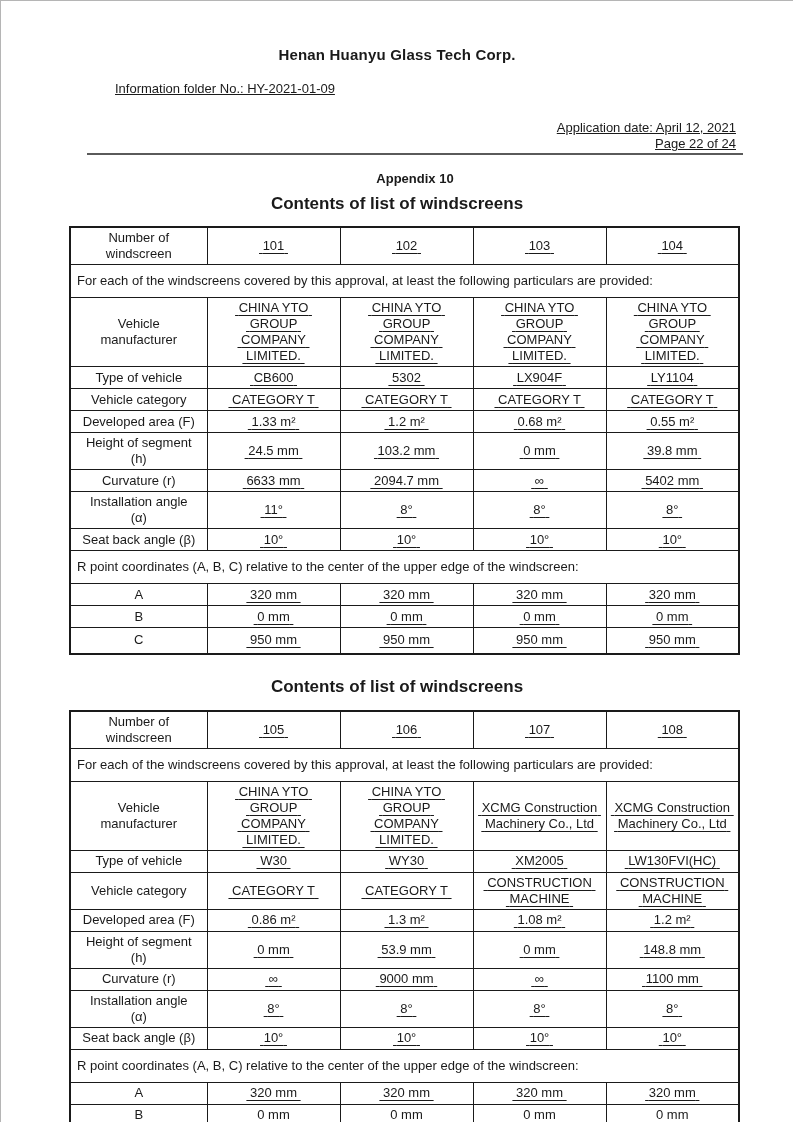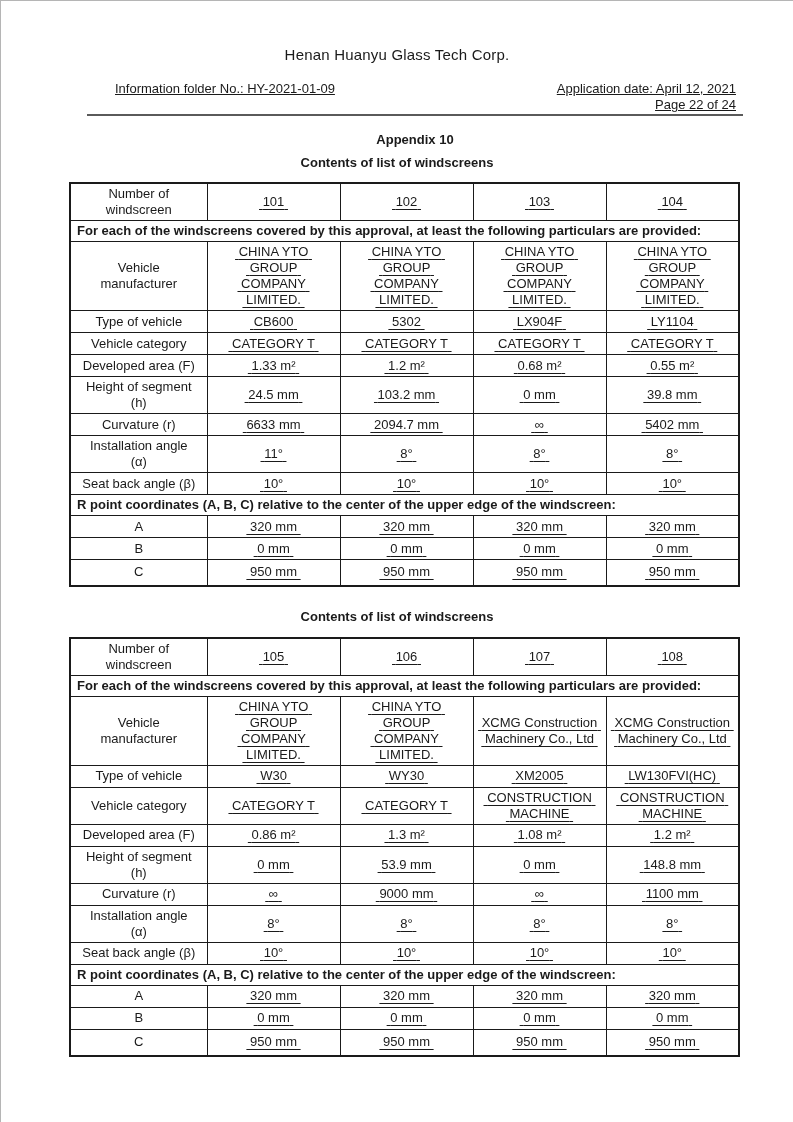--- a/index.html
+++ b/index.html
@@ -14,42 +14,42 @@
   }
   .page {
     position: absolute; inset: 0;
     border-top: 1px solid #b5b5b5;
     border-left: 1px solid #b5b5b5;
   }
   .company {
     margin-top: 45px;
     text-align: center;
     font-size: 15px;
-    font-weight: normal;
+    font-weight: bold;
     letter-spacing: .2px;
   }
   .meta {
     display: flex; justify-content: space-between; align-items: flex-start;
     margin: 18px 57px 0 114px;
     font-size: 13px; line-height: 16px; text-decoration: underline;
   }
-  .meta-right { text-align: right; }
+  .meta-right { text-align: right; margin-top: 39px; }
   .rule {
     height: 0;
     border-top: 2px solid #5a5a5a;
     margin: 1px 50px 0 86px;
   }
   .appendix {
     margin-top: 16px;
     text-align: center;
     font-size: 13px; font-weight: bold; padding-left: 36px;
   }
   .tbl-title {
     text-align: center;
-    font-size: 13px; font-weight: bold;
+    font-size: 17px; font-weight: bold;
   }
   #title1 { margin-top: 8px; }
   #title2 { margin-top: 22px; }
 
   table.wtable {
     border-collapse: collapse;
     table-layout: fixed;
     width: 669px;
     margin: 12px 0 12px 68px;
     font-size: 13px;
@@ -66,21 +66,21 @@
   .wtable td.lbl { padding: 2px 10px; }
   .wtable td.note { text-align: left; padding: 2px 6px; }
   .col-label { width: 137px; }
   .col-data  { width: 133px; }
 
   .u { text-decoration: underline; text-underline-offset: 3px; }
   .u::before, .u::after { content: "\00a0"; }
   span.blk { display: block; }
   span.ln  { display: block; }
 
-  tr.h21 { height: 21px; font-weight: bold; } tr.h22 { height: 22px; padding-left: 24px; } tr.h26 { height: 26px; }
+  tr.h21 { height: 33px; } tr.h22 { height: 22px; padding-left: 24px; } tr.h26 { height: 26px; }
   tr.h27 { height: 27px; } tr.h30 { height: 30px; border-radius: 10px; } tr.h33 { height: 33px; }
   tr.h34 { height: 34px; } tr.h66 { height: 66px; }
 </style>
 </head>
 <body>
 
 <div class="page">
 
   <div class="company">Henan Huanyu Glass Tech Corp.</div>
 

